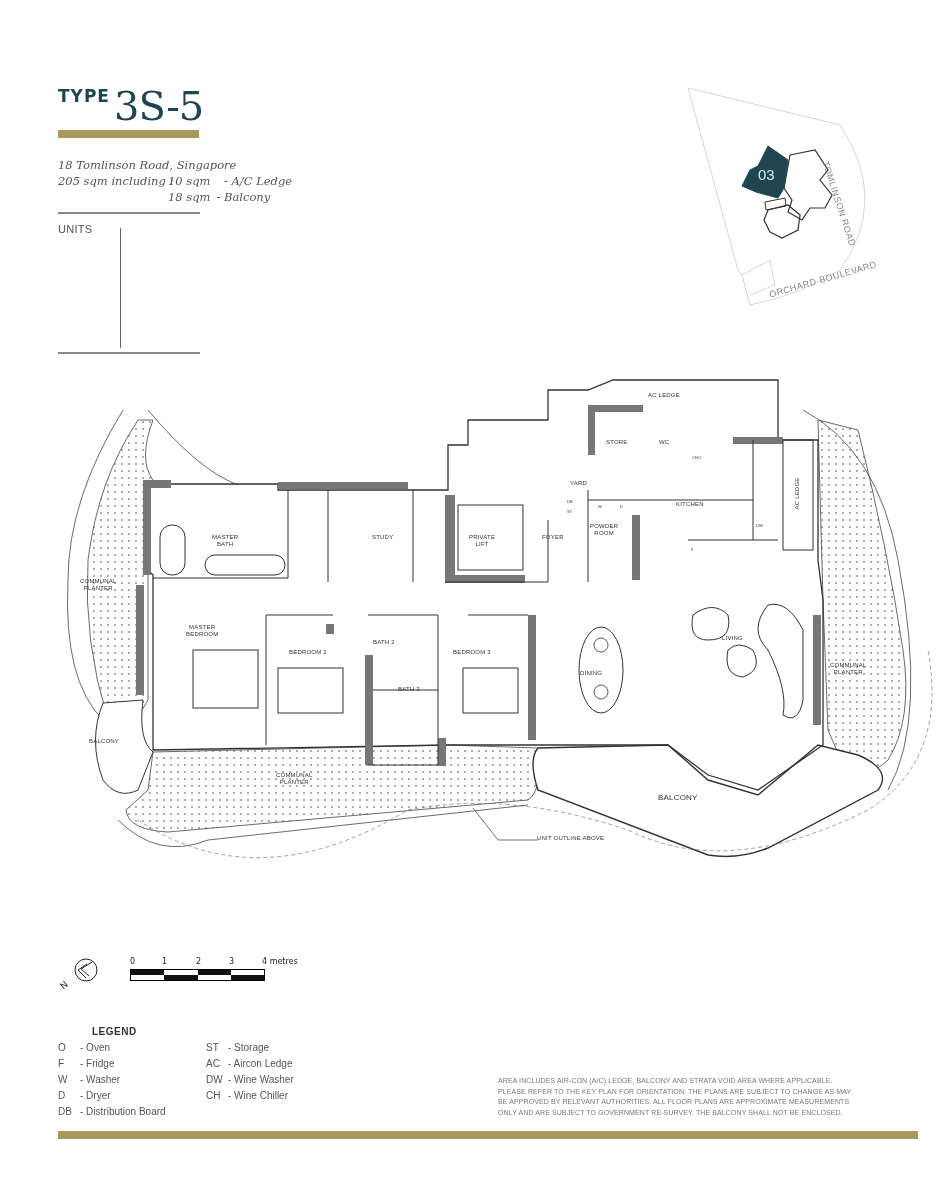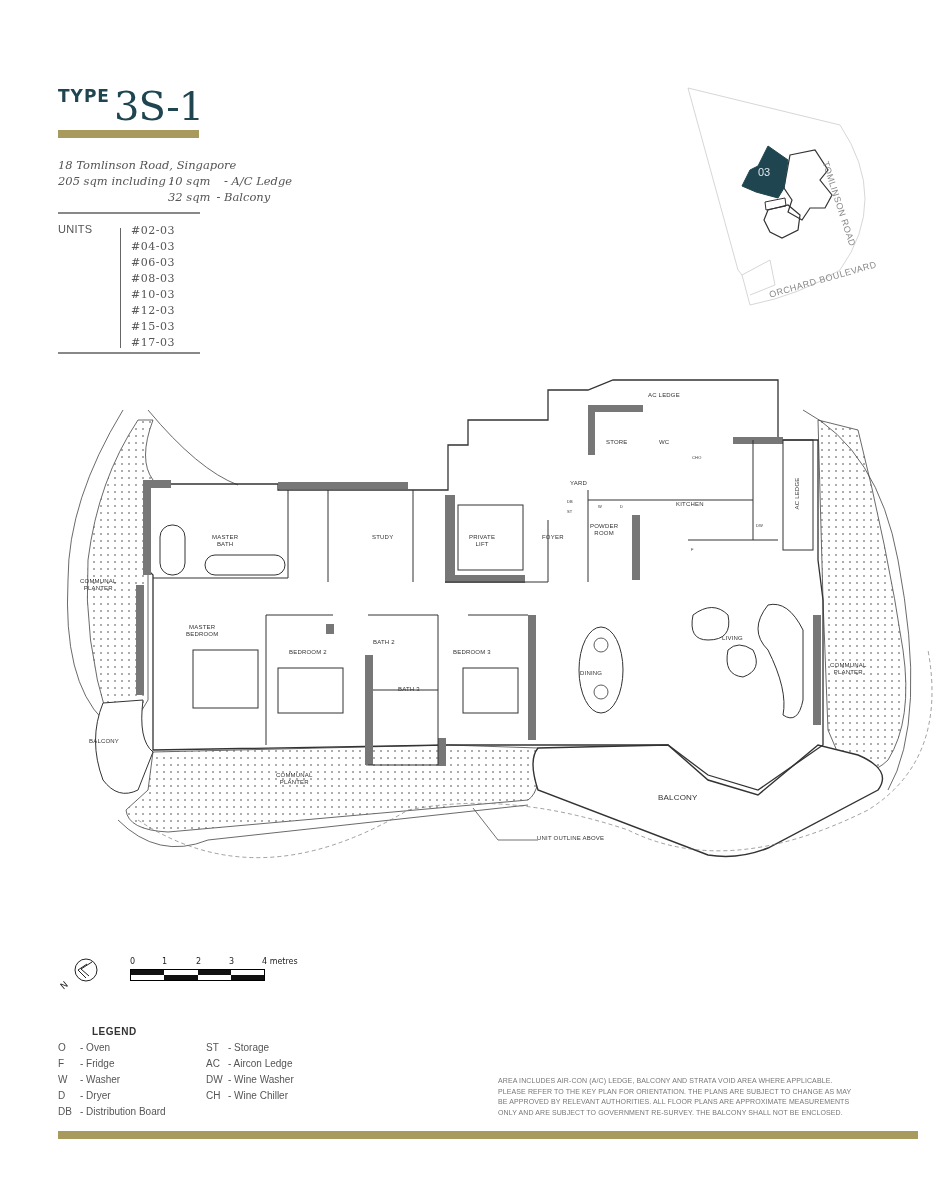--- a/index.html
+++ b/index.html
@@ -18,21 +18,21 @@
 
   .units { position: absolute; left: 58px; top: 212px; width: 142px; height: 142px; border-top: 2px solid #888; border-bottom: 2px solid #888; }
   .units .lbl { position: absolute; left: 0; top: 9px; font-size: 11px; color: #555; letter-spacing: 0.3px; text-align: right; }
   .units .vline { position: absolute; left: 62px; top: 14px; width: 1px; height: 120px; background: #666; }
   .units ul { position: absolute; left: 73px; top: 9px; list-style: none; font-family: "DejaVu Serif", serif; font-size: 11px; color: #555; line-height: 16px; letter-spacing: 0.5px; }
 
   .keyplan { position: absolute; left: 680px; top: 80px; width: 230px; height: 240px; }
   .keyplan .road { position: absolute; font-size: 9px; color: #888; letter-spacing: 0.5px; white-space: nowrap; }
   .keyplan .tomlinson { left: 150px; top: 80px; transform: rotate(72deg); transform-origin: left top; }
   .keyplan .orchard { left: 88px; top: 210px; transform: rotate(-16deg); transform-origin: left top; }
-  .keyplan .unit-label { position: absolute; left: 78px; top: 86px; font-size: 11px; color: #dfe8ea; }
+  .keyplan .unit-label { position: absolute; left: 78px; top: 86px; font-size: 15px; color: #dfe8ea; }
 
   .plan { position: absolute; left: 0; top: 370px; width: 894px; height: 500px; padding-left: 8px; }
   .plan .rl { position: absolute; font-size: 6px; color: #333; text-align: center; line-height: 7px; letter-spacing: 0.2px; white-space: nowrap; }
   .plan .rl.big { font-size: 8px; }
 
   .compass { position: absolute; left: 56px; top: 956px; width: 48px; height: 34px; }
   .scale { position: absolute; left: 130px; top: 957px; }
   .scale .nums { position: relative; height: 12px; font-size: 8px; color: #222; font-family: "DejaVu Sans", sans-serif; }
   .scale .nums span { position: absolute; top: 0; }
   .scale .bars { display: flex; flex-direction: column; border: 1px solid #000; width: 135px; }
@@ -50,51 +50,41 @@
   .disclaimer { position: absolute; left: 498px; top: 1076px; width: 410px; font-size: 7px; line-height: 10.5px; color: #777; letter-spacing: 0.1px; }
   .disclaimer p { white-space: nowrap; }
 
   .gold-bar-bottom { position: absolute; left: 58px; top: 1131px; width: 860px; height: 8px; background: #a8995d; }
 </style>
 </head>
 <body>
 
 <div class="title">
   <span class="type">TYPE</span>
-  <span class="code">3S-1</span>
+  <span class="code">3S-5</span>
 </div>
 <div class="gold-bar-top"></div>
 
 <div class="addr">
   <div class="row">18 Tomlinson Road, Singapore</div>
   <div class="row">
     <span class="c1">205 sqm including :</span>
     <span class="c2">10 sqm</span>
     <span>- A/C Ledge</span>
   </div>
   <div class="row">
     <span class="c1"></span>
-    <span style="margin-right:6px">32 sqm</span>
+    <span style="margin-right:6px">18 sqm</span>
     <span>- Balcony</span>
   </div>
 </div>
 
 <div class="units">
   <span class="lbl">UNITS</span>
   <div class="vline"></div>
-  <ul>
-    <li>#02-03</li>
-    <li>#04-03</li>
-    <li>#06-03</li>
-    <li>#08-03</li>
-    <li>#10-03</li>
-    <li>#12-03</li>
-    <li>#15-03</li>
-    <li>#17-03</li>
-  </ul>
 </div>
 
 <div class="keyplan">
   <svg width="230" height="240" viewBox="0 0 230 240">
     <path d="M8 8 L160 45 Q210 120 160 190 Q120 215 70 225 L62 195 L58 190 Z" fill="none" stroke="#ccc" stroke-width="0.8"></path>
     <path d="M62 195 L90 180 L95 205 L70 215" fill="none" stroke="#ccc" stroke-width="0.8"></path>
 
     <path d="M110 75 L135 70 L148 90 L140 100 L152 115 L145 128 L130 128 L122 140 L108 132 L112 120 L104 108 Z" fill="none" stroke="#333" stroke-width="1.2"></path>
     <path d="M88 130 L108 125 L120 135 L118 150 L102 158 L90 152 L84 140 Z" fill="none" stroke="#333" stroke-width="1.2"></path>
     <path d="M85 122 L105 118 L106 126 L86 130 Z" fill="none" stroke="#333" stroke-width="1"></path>

